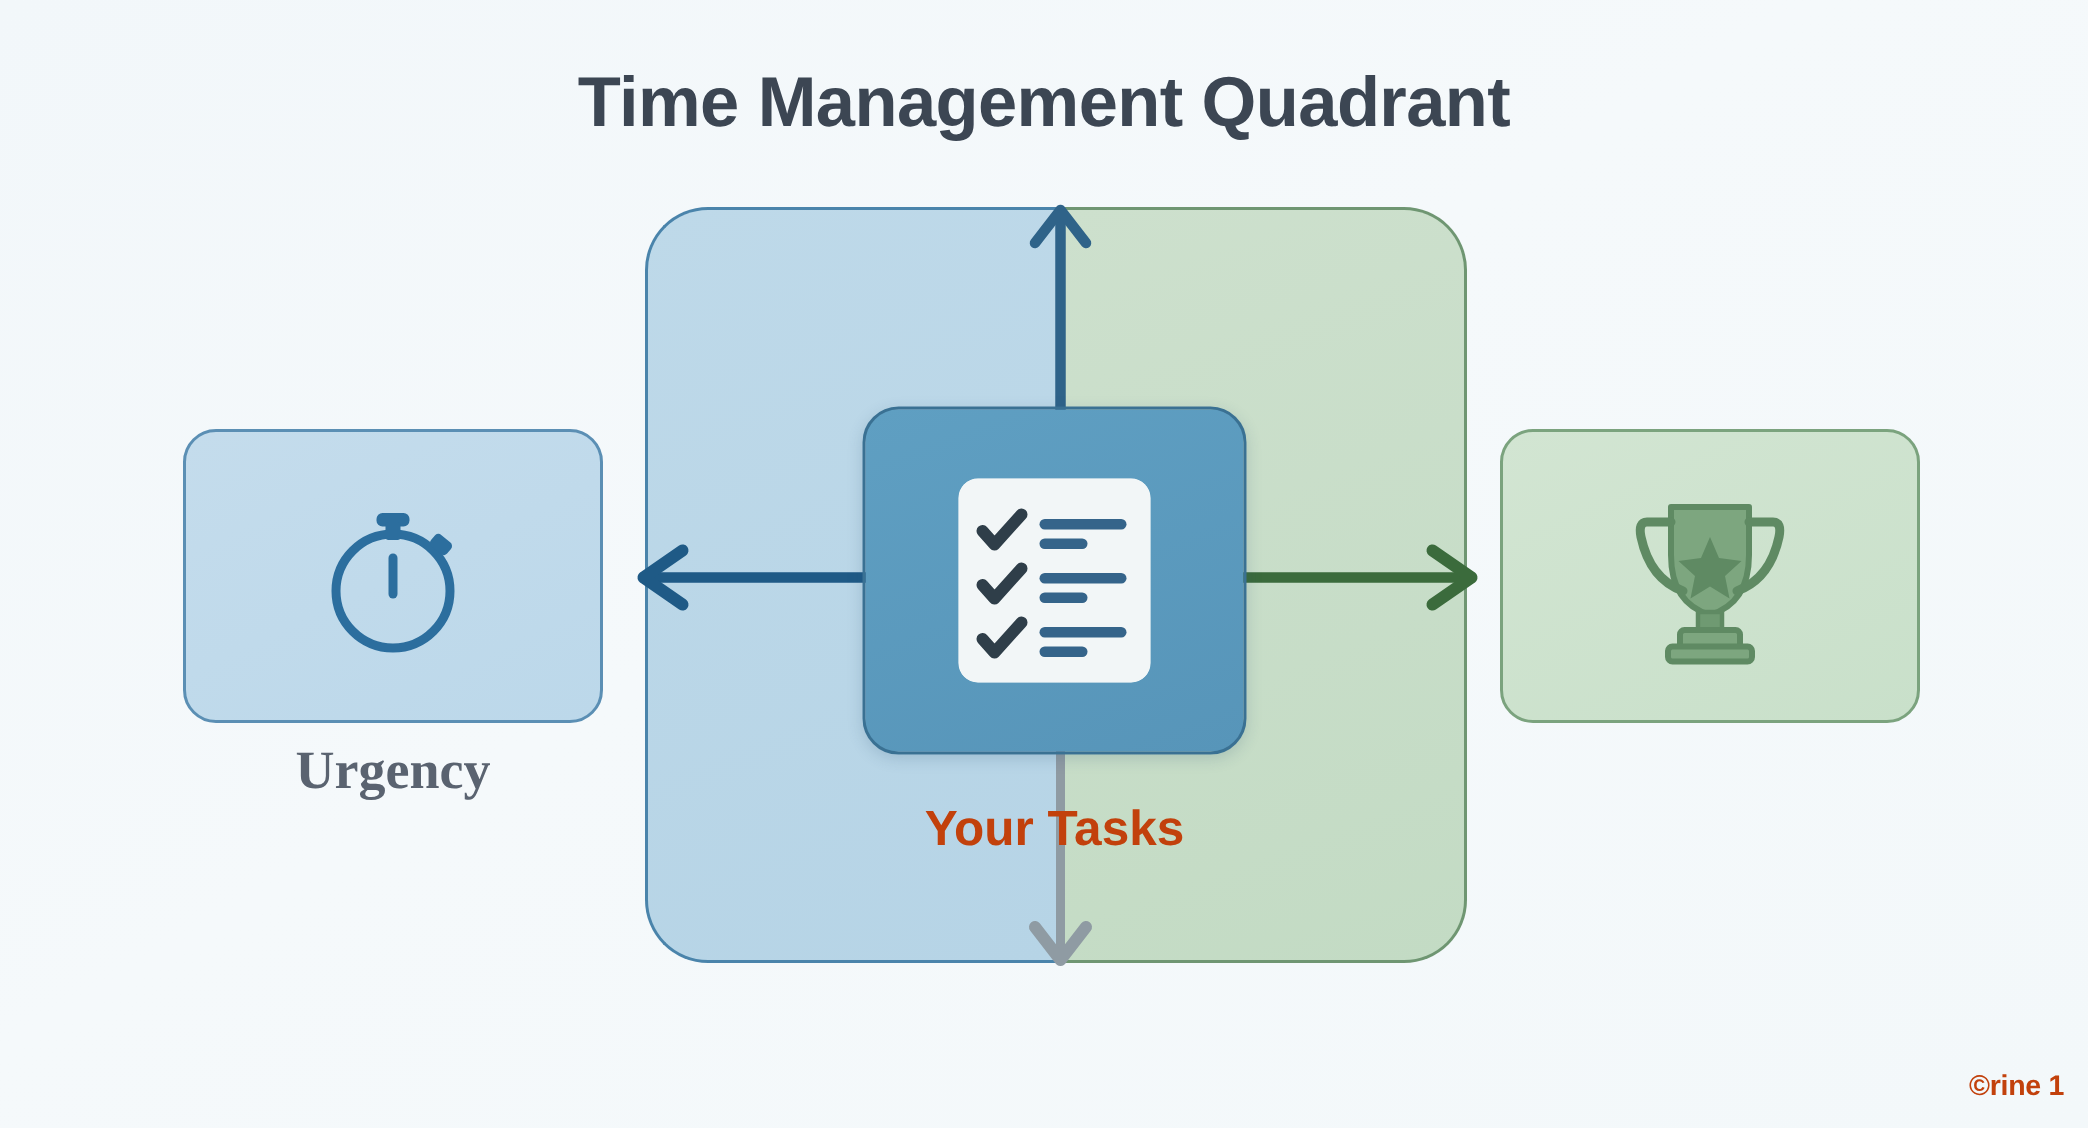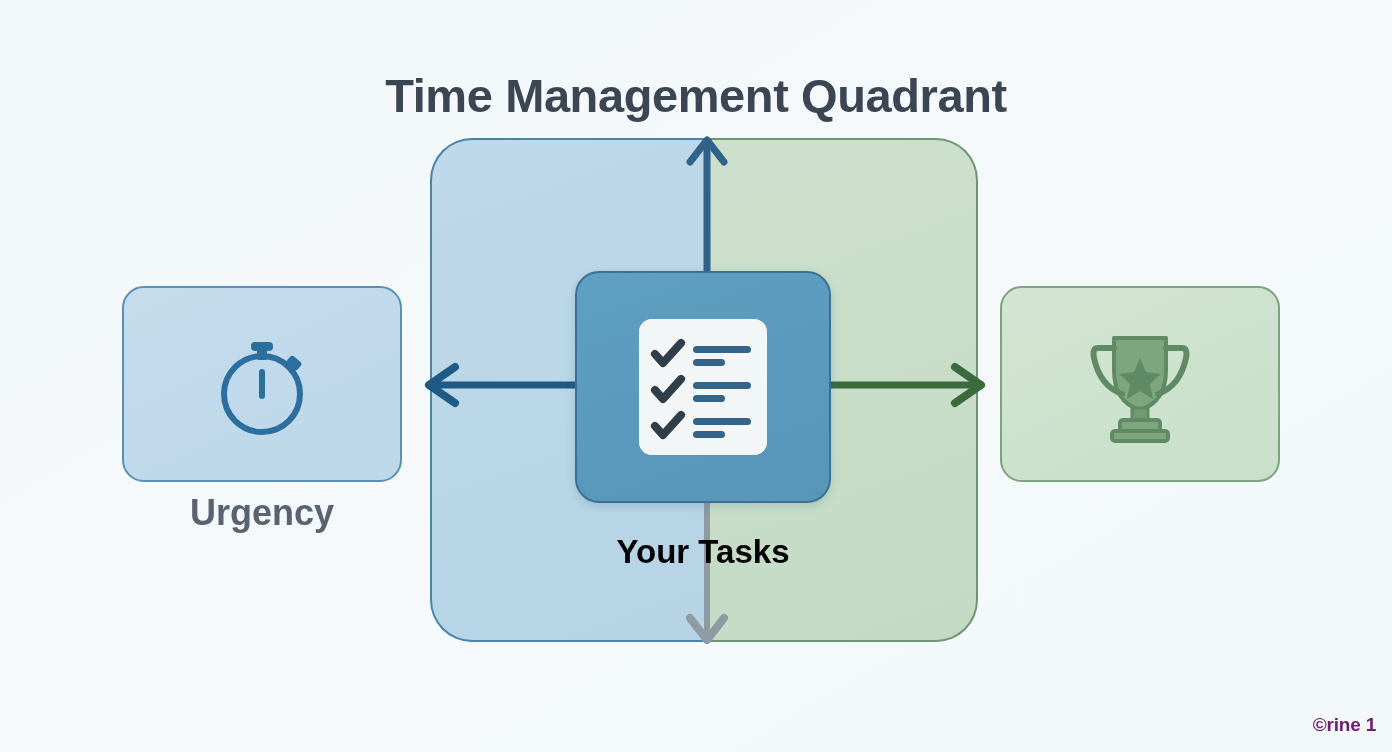--- a/index.html
+++ b/index.html
@@ -23,21 +23,20 @@
   #title {
     position: absolute;
     left: 0;
     top: 40px;
     width: 1392px;
     text-align: center;
     font-size: 47px;
     font-weight: bold;
     letter-spacing: -0.4px;
     color: #3c4653;
-    margin-top: 28px;
   }
 
   
   #quadrant {
     position: absolute;
     left: 430px;
     top: 138px;
     width: 548px;
     height: 504px;
   }
@@ -99,20 +98,21 @@
     border: 2px solid #7ba37e;
   }
   .side-label {
     position: absolute;
     top: 492px;
     width: 280px;
     text-align: center;
     font-size: 36px;
     font-weight: bold;
     color: #5a6370;
+    font-family: Liberation Serif, serif;
   }
   #label-urgency    { left: 122px; }
   #label-importance { left: 1000px; }
 
   
   #center-card {
     position: absolute;
     left: 575px;
     top: 271px;
     width: 256px;
@@ -134,31 +134,31 @@
     display: block;
   }
   #center-label {
     position: absolute;
     left: 533px;
     top: 533px;
     width: 340px;
     text-align: center;
     font-size: 33px;
     font-weight: bold;
-    color: #000000;
+    color: #c2410c;
   }
 
   
   #watermark {
     position: absolute;
     right: 16px;
     bottom: 16px;
     font-size: 19px;
     font-weight: bold;
-    color: #701a75;
+    color: #c2410c;
     letter-spacing: -0.2px;
   }
 </style>
 </head>
 <body>
 
 <div id="stage">
 
   <div id="title">Time Management Quadrant</div>
 

